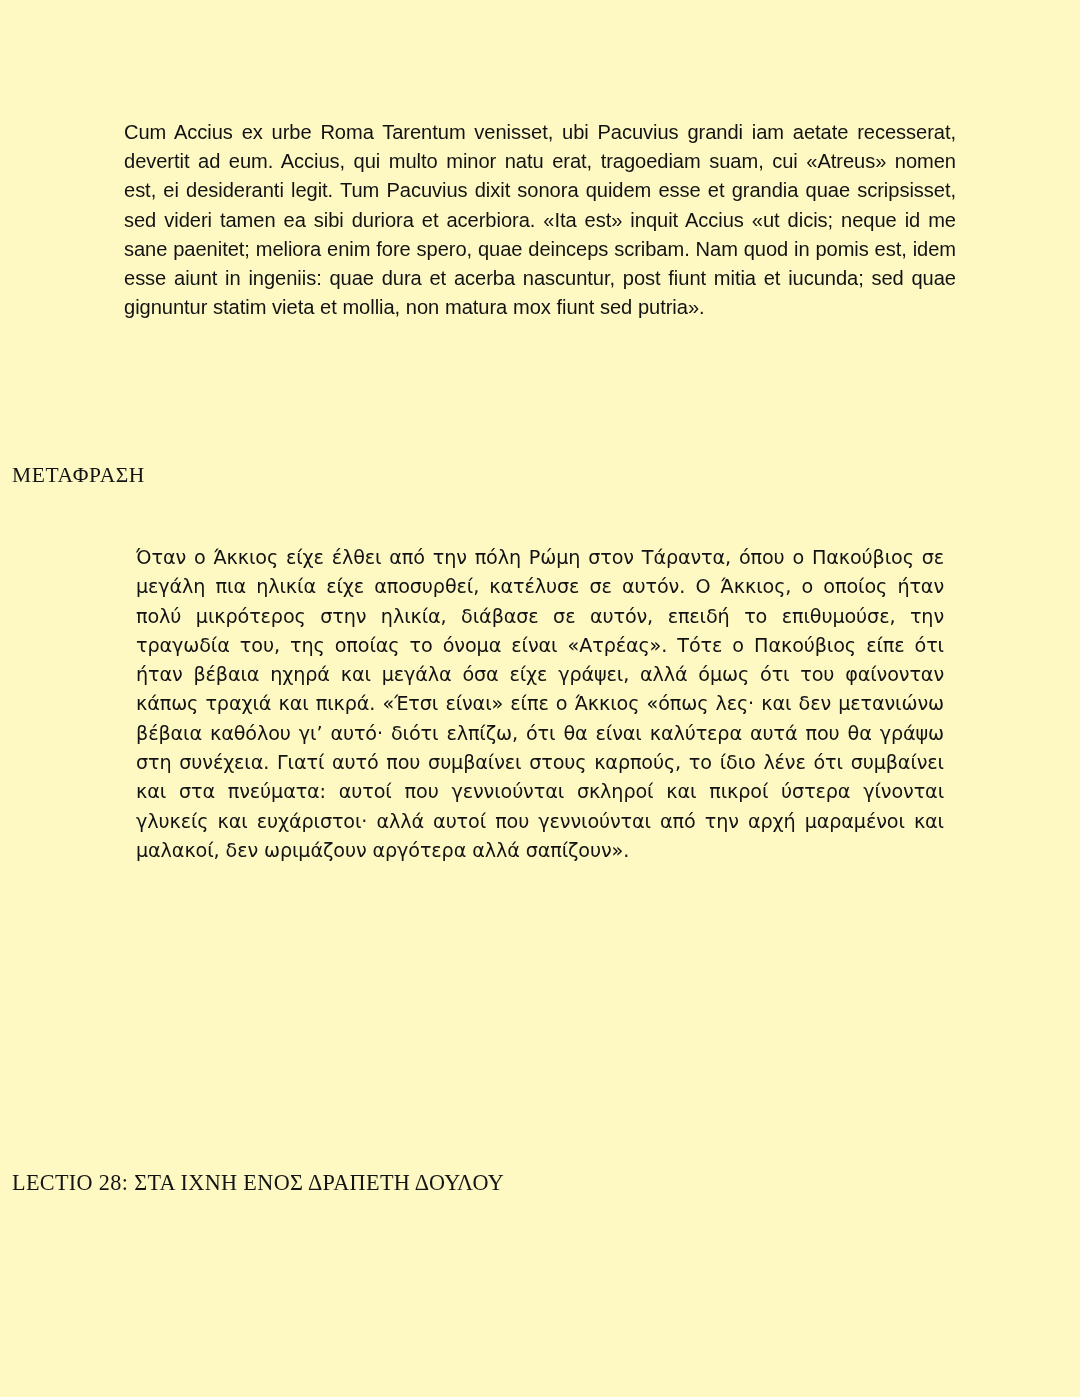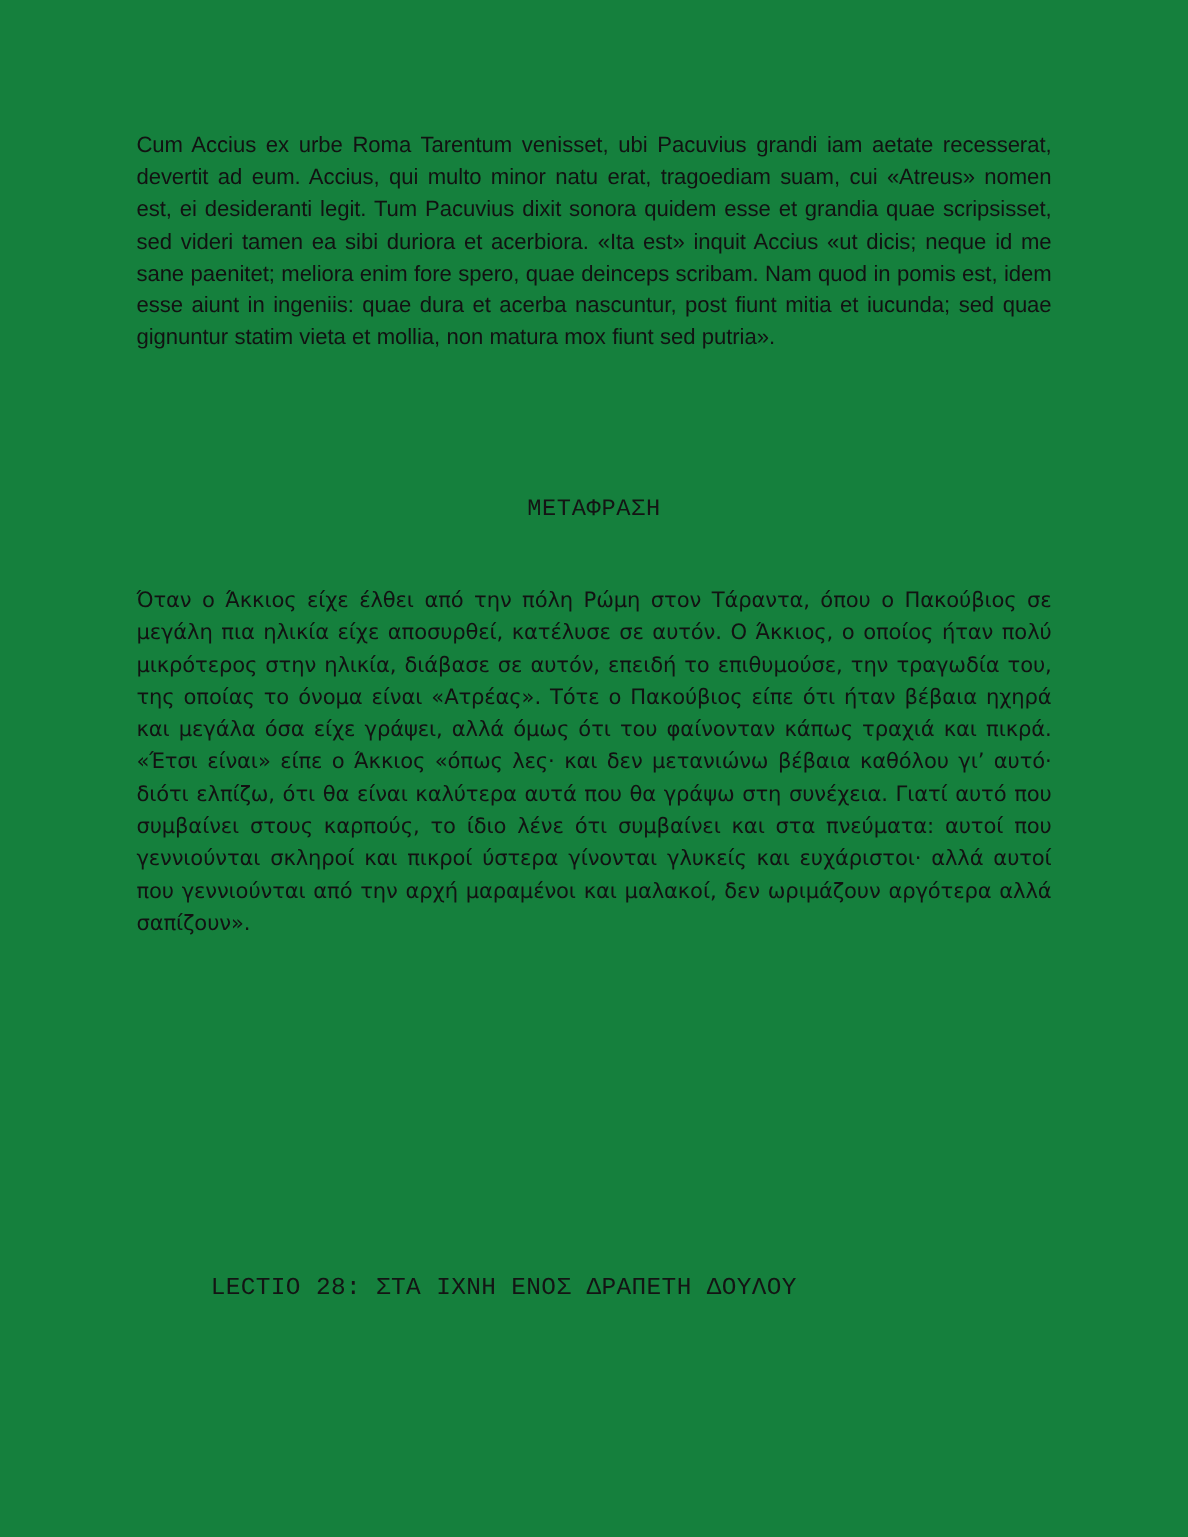--- a/index.html
+++ b/index.html
@@ -17,21 +17,21 @@
     color: #0f0f0f;
     -webkit-font-smoothing: antialiased;
   }
 
   .page {
     position: absolute;
     left: 0;
     top: 0;
     width: 1080px;
     height: 1397px;
-    background: #15803d;
+    background: #fef9c3;
     box-sizing: border-box;
   }
 
   
   .col {
     position: absolute;
     left: 124px;
     width: 832px;
   }
 
@@ -47,42 +47,42 @@
     text-justify: inter-word;
     letter-spacing: -0.05px;
     word-spacing: 0.2px;
     color: #121212;
     hyphens: none;
   }
   .latin-para:last-child { margin-bottom: 0; }
 
   
   .heading-center {
-    margin: 0;
-    font-family: Liberation Mono, monospace;
+    margin: 12px;
+    font-family: Liberation Serif, serif;
     font-weight: 400;
     font-size: 21.5px;
     line-height: 26px;
     letter-spacing: 0.6px;
-    text-align: center;
+    text-align: left;
     color: #141414;
     white-space: nowrap;
   }
 
   .metafrasi-block {
     top: 450px;
     left: 0;
     width: 1080px;
   }
 
   
   .greek-block { top: 531px; }
 
   .greek-para {
-    margin: 0;
+    margin: 12px;
     font-family: "DejaVu Sans", sans-serif;
     font-size: 19.2px;
     line-height: 29.3px;
     text-align: justify;
     text-justify: inter-word;
     letter-spacing: -0.12px;
     color: #121212;
     hyphens: none;
   }
 

